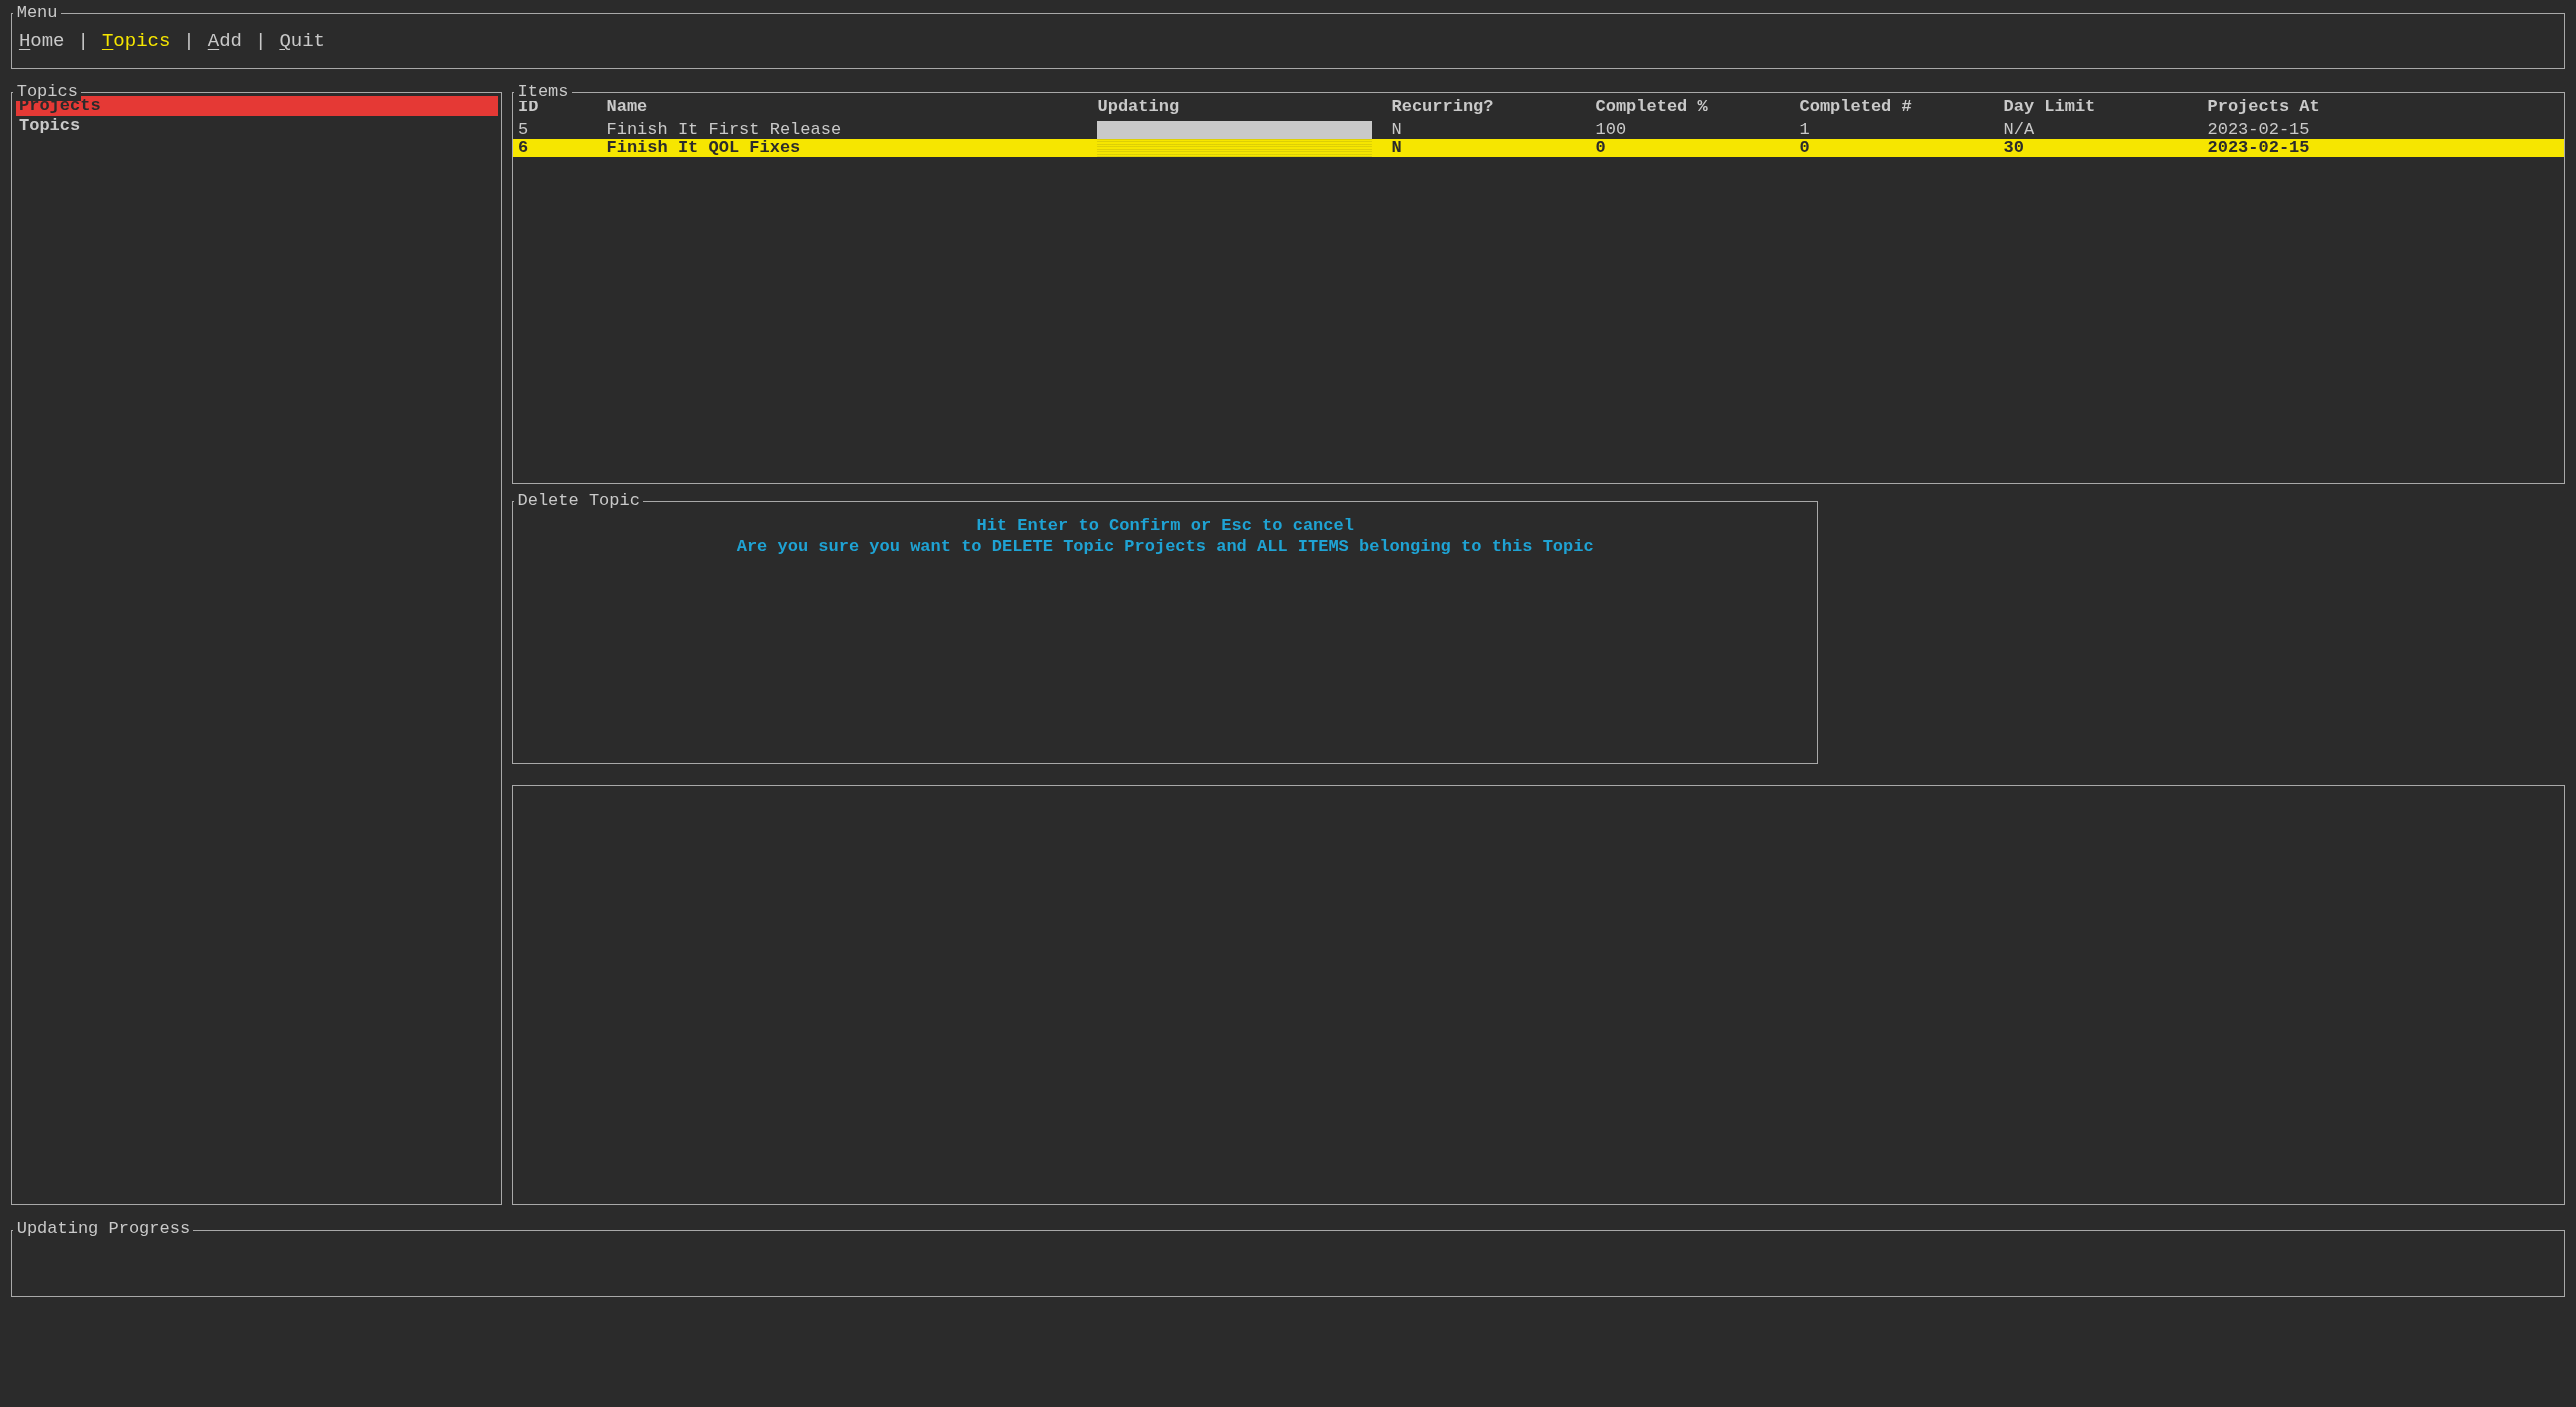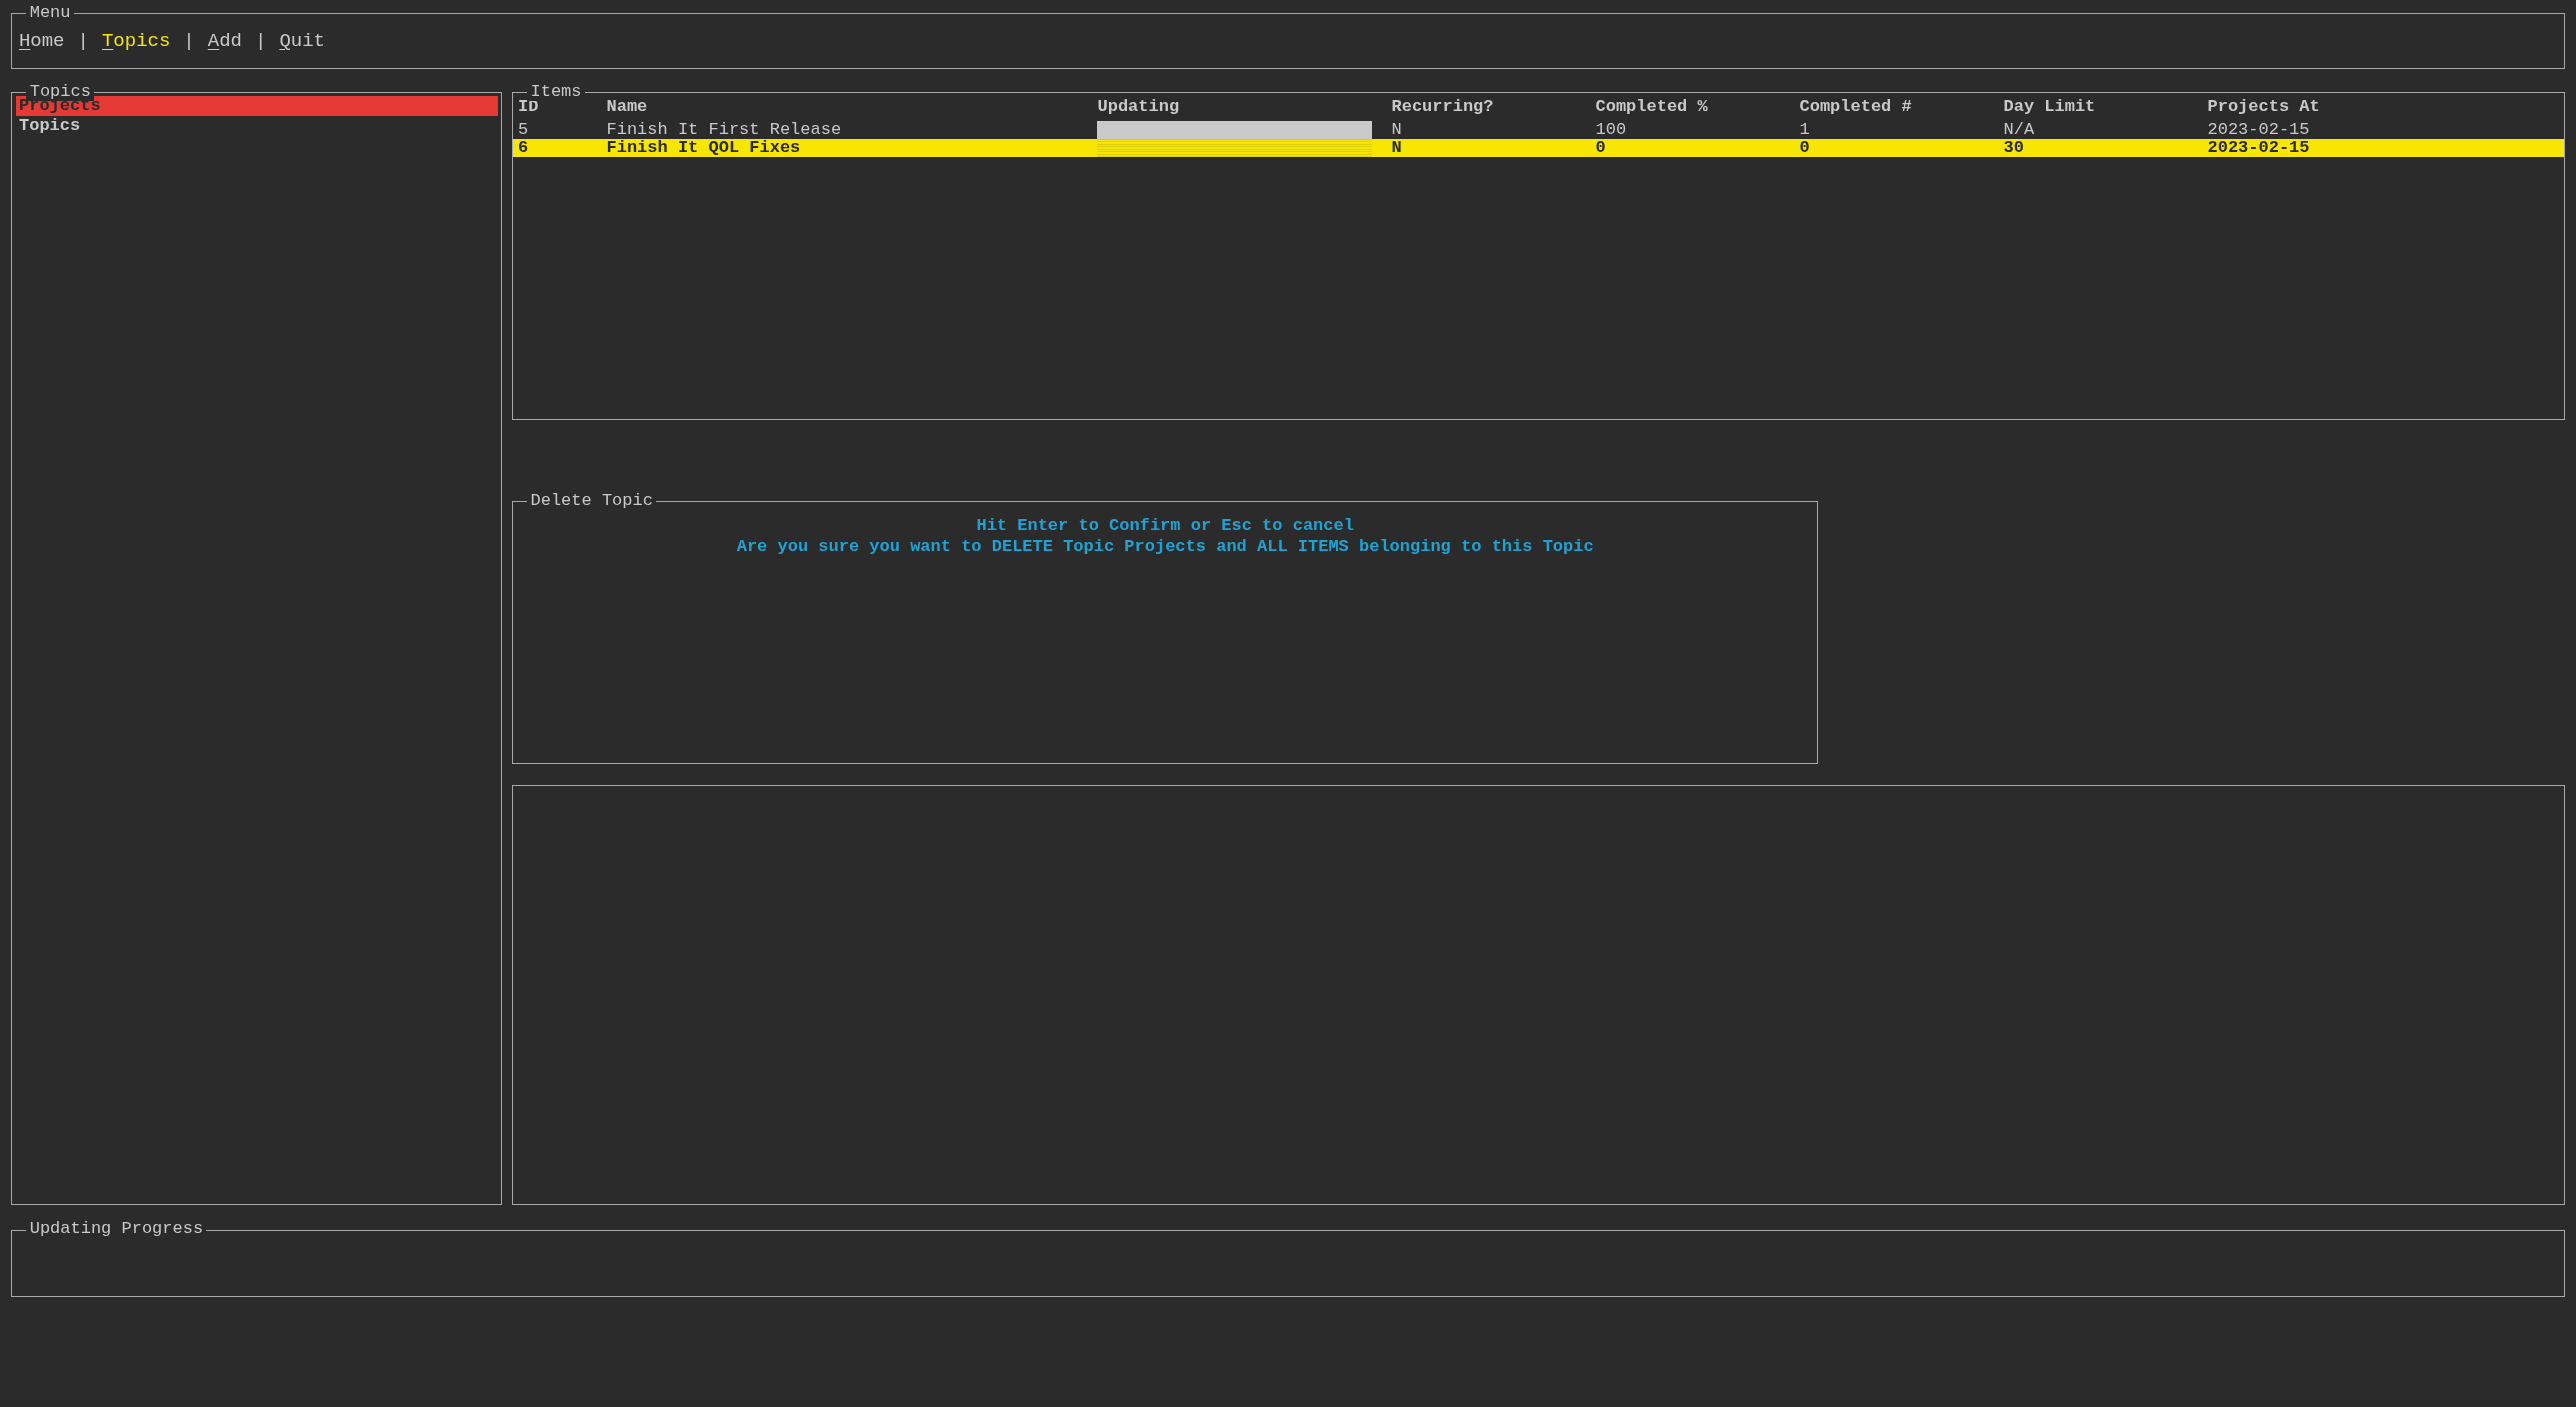--- a/index.html
+++ b/index.html
@@ -20,21 +20,21 @@
   }
 
   
   .box {
     position: relative;
     border: 0.8px solid #a9a9a9;
   }
   .box > .title {
     position: absolute;
     top: -0.6em;
-    left: 14px;
+    left: 1px;
     background: #2b2b2b;
     padding: 0 3.3px;
     color: #c9c9c9;
     white-space: nowrap;
   }
   .box > .content {
     padding: 3.3px 4.9px 4.9px 4.9px;
   }
 
   
@@ -77,21 +77,21 @@
   #right-col {
     flex: 1 1 auto;
     position: relative;
     height: 100%;
   }
 
   
   #items-box {
     position: absolute;
     left: 0; right: 0; top: 0;
-    height: 328px;
+    height: 392px;
   }
   #items-box .content { padding: 0; }
   .items-header, .items-row {
     display: grid;
     grid-template-columns:
       90px   
       491px   
       294px   
       204px   
       204px   

